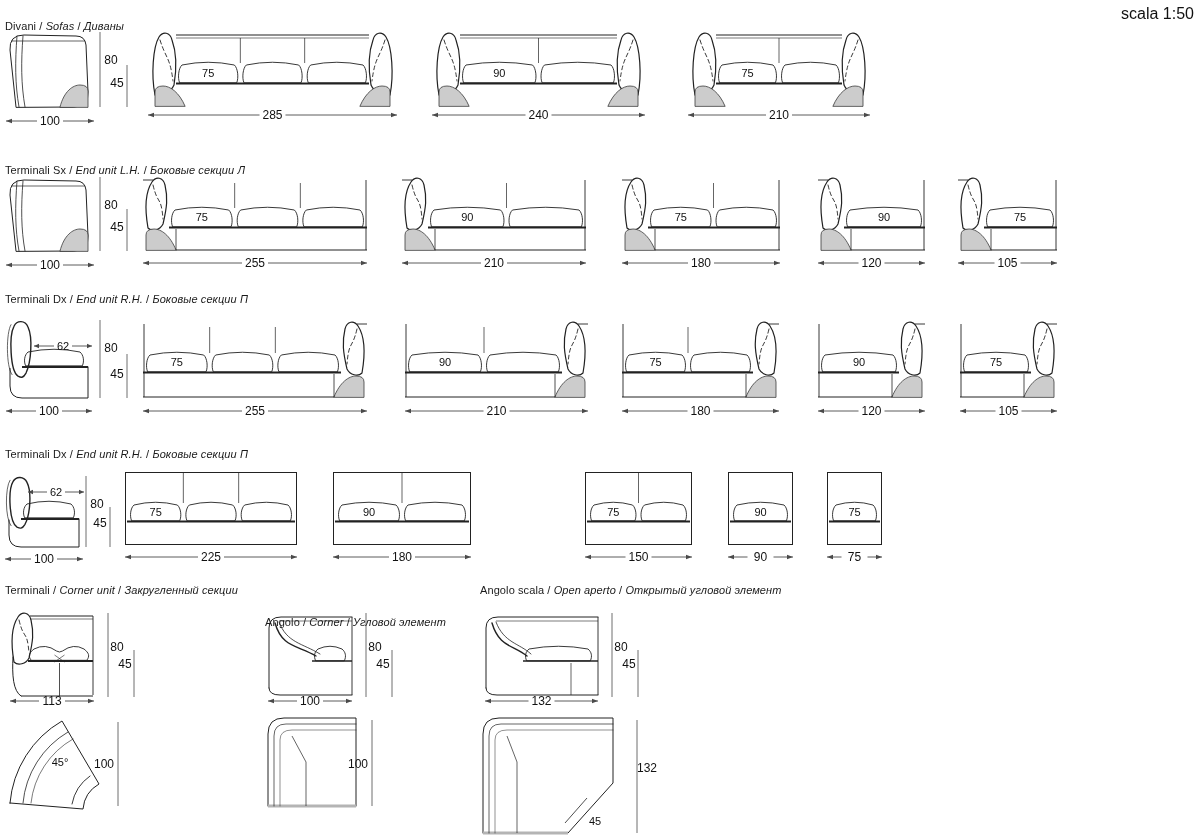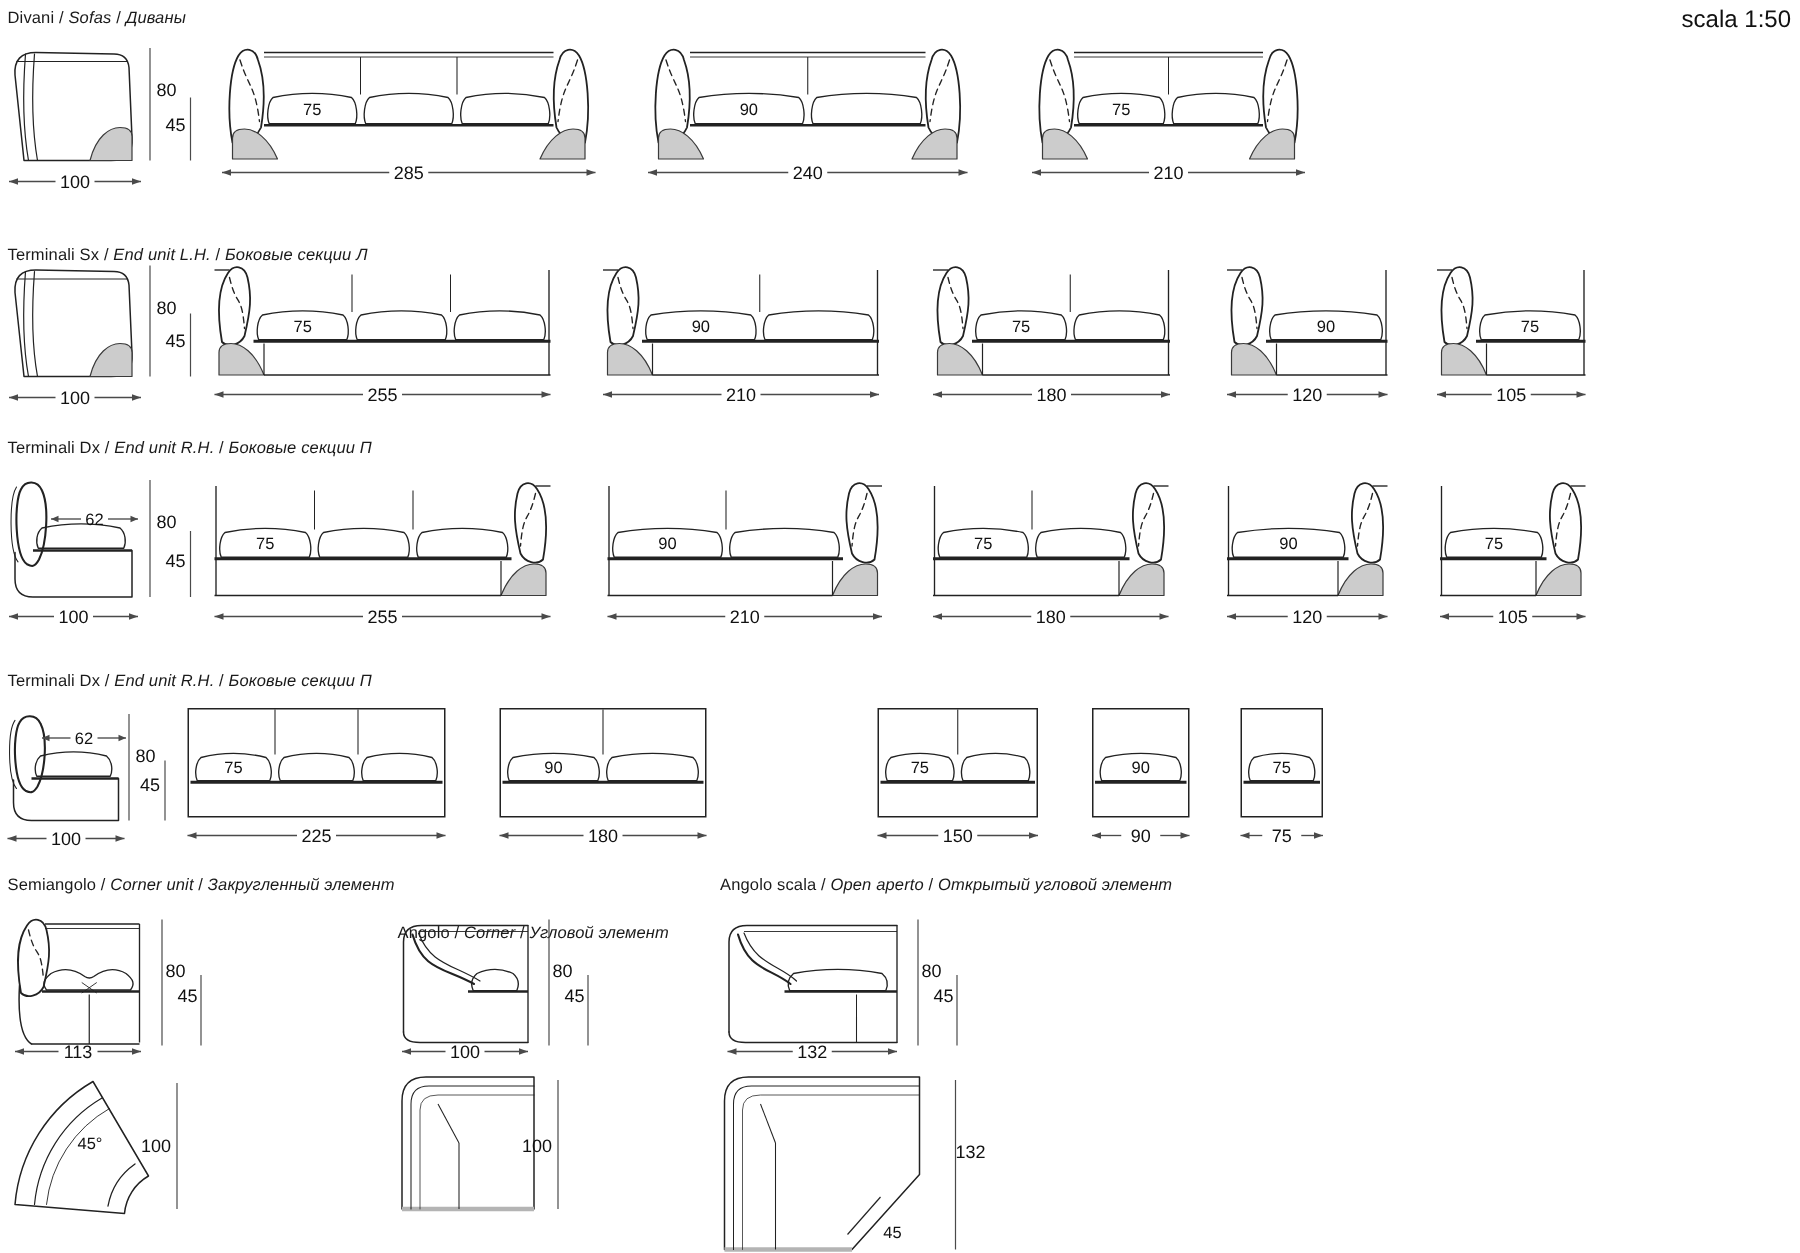--- a/index.html
+++ b/index.html
@@ -11,34 +11,34 @@
   svg{position:absolute;left:0;top:0;}
   svg text{font-family:"Liberation Sans",sans-serif;fill:#111;}
 </style>
 </head>
 <body>
 
 <div class="sheet">
 
   <div class="scala">scala 1:50</div>
 
-  <div class="ttl" style="left:5px;top:6px">
+  <div class="ttl" style="left:5px;top:20px">
     <span>Divani</span><span class="sep"> / </span><em>Sofas</em><span class="sep"> / </span><em>Диваны</em>
   </div>
   <div class="ttl" style="left:5px;top:164px">
     <span>Terminali Sx</span><span class="sep"> / </span><em>End unit L.H.</em><span class="sep"> / </span><em>Боковые секции Л</em>
   </div>
   <div class="ttl" style="left:5px;top:293px">
     <span>Terminali Dx</span><span class="sep"> / </span><em>End unit R.H.</em><span class="sep"> / </span><em>Боковые секции П</em>
   </div>
   <div class="ttl" style="left:5px;top:448px">
     <span>Terminali Dx</span><span class="sep"> / </span><em>End unit R.H.</em><span class="sep"> / </span><em>Боковые секции П</em>
   </div>
   <div class="ttl" style="left:5px;top:584px">
-    <span>Semiangolo</span><span class="sep"> / </span><em>Corner unit</em><span class="sep"> / </span><em>Закругленный элемент</em>
+    <span>Terminali</span><span class="sep"> / </span><em>Corner unit</em><span class="sep"> / </span><em>Закругленный секции</em>
   </div>
   <div class="ttl" style="left:265px;top:616px">
     <span>Angolo</span><span class="sep"> / </span><em>Corner</em><span class="sep"> / </span><em>Угловой элемент</em>
   </div>
   <div class="ttl" style="left:480px;top:584px">
     <span>Angolo scala</span><span class="sep"> / </span><em>Open aperto</em><span class="sep"> / </span><em>Открытый угловой элемент</em>
   </div>
 
   <svg id="sheet-svg" width="1200" height="835" viewBox="0 0 1200 835">
       <g>

